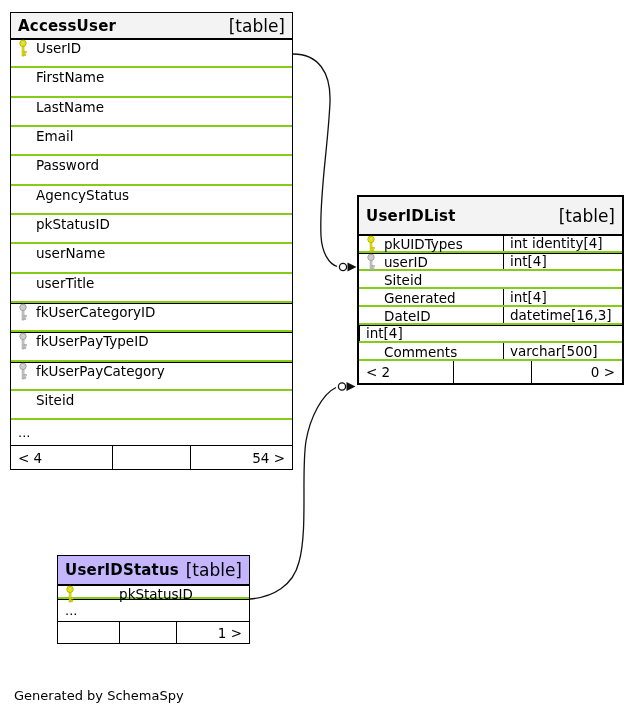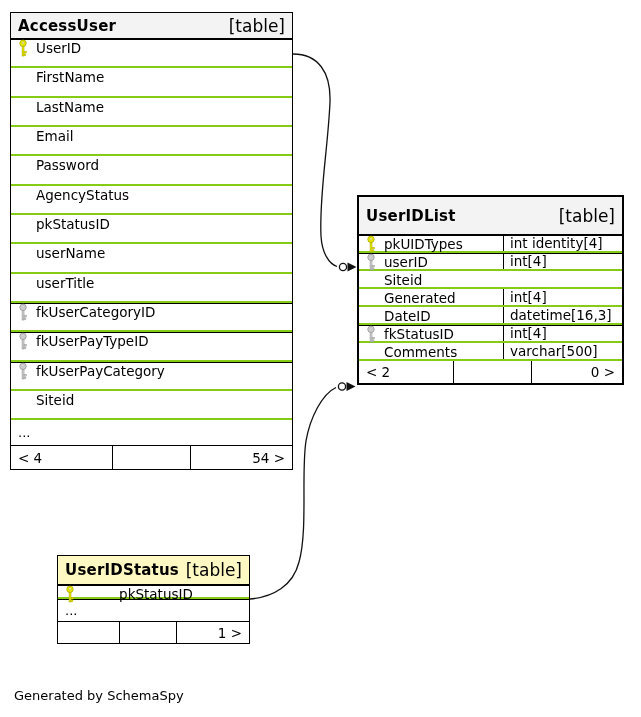--- a/index.html
+++ b/index.html
@@ -266,51 +266,39 @@
           <div class="cell-type">int[4]</div>
         </div>
         <div class="row">
           <div class="cell-name">
             <span class="key-slot"></span>
             <span class="col-label">DateID</span>
           </div>
           <div class="cell-type">datetime[16,3]</div>
         </div>
         <div class="row keyed">
-          <div class="cell-name">
-            <span class="key-slot">
-              <svg width="10" height="18" viewBox="0 0 10 18">
-                <rect x="4.1" y="6.5" width="1.9" height="10.5" fill="#d4d4d4" stroke="#8f8f8f" stroke-width="0.6"></rect>
-                <rect x="6" y="12.3" width="2.4" height="1.7" fill="#d4d4d4" stroke="#8f8f8f" stroke-width="0.5"></rect>
-                <rect x="6" y="15" width="1.9" height="1.7" fill="#d4d4d4" stroke="#8f8f8f" stroke-width="0.5"></rect>
-                <circle cx="5" cy="4.3" r="3.2" fill="#d4d4d4" stroke="#8f8f8f" stroke-width="0.8"></circle>
-                <circle cx="5" cy="3.9" r="1.1" fill="#ffffff" stroke="#8f8f8f" stroke-width="0.5"></circle>
-              </svg>
-            </span>
-            <span class="col-label">fkStatusID</span>
-          </div>
           <div class="cell-type">int[4]</div>
         </div>
         <div class="row">
           <div class="cell-name">
             <span class="key-slot"></span>
             <span class="col-label">Comments</span>
           </div>
           <div class="cell-type">varchar[500]</div>
         </div>
       </div>
     <div class="tbl-footer">
       <div class="cell left">&lt; 2</div>
       <div class="cell"></div>
       <div class="cell right">0 &gt;</div>
     </div>
   </div>
 
   <div class="er-table" id="tbl-useridstatus">
-    <div class="tbl-header" style="background: #fef9c3;">
+    <div class="tbl-header" style="background: #c4b5fd;">
       <span class="tbl-name">UserIDStatus</span>
       <span class="tbl-badge">[table]</span>
     </div>
     <div class="rows">
         <div class="row keyed">
           <div class="cell-name">
             <span class="key-slot">
               <svg width="10" height="18" viewBox="0 0 10 18">
                 <rect x="4.1" y="6.5" width="1.9" height="10.5" fill="#ebeb00" stroke="#a8a800" stroke-width="0.6"></rect>
                 <rect x="6" y="12.3" width="2.4" height="1.7" fill="#ebeb00" stroke="#a8a800" stroke-width="0.5"></rect>

